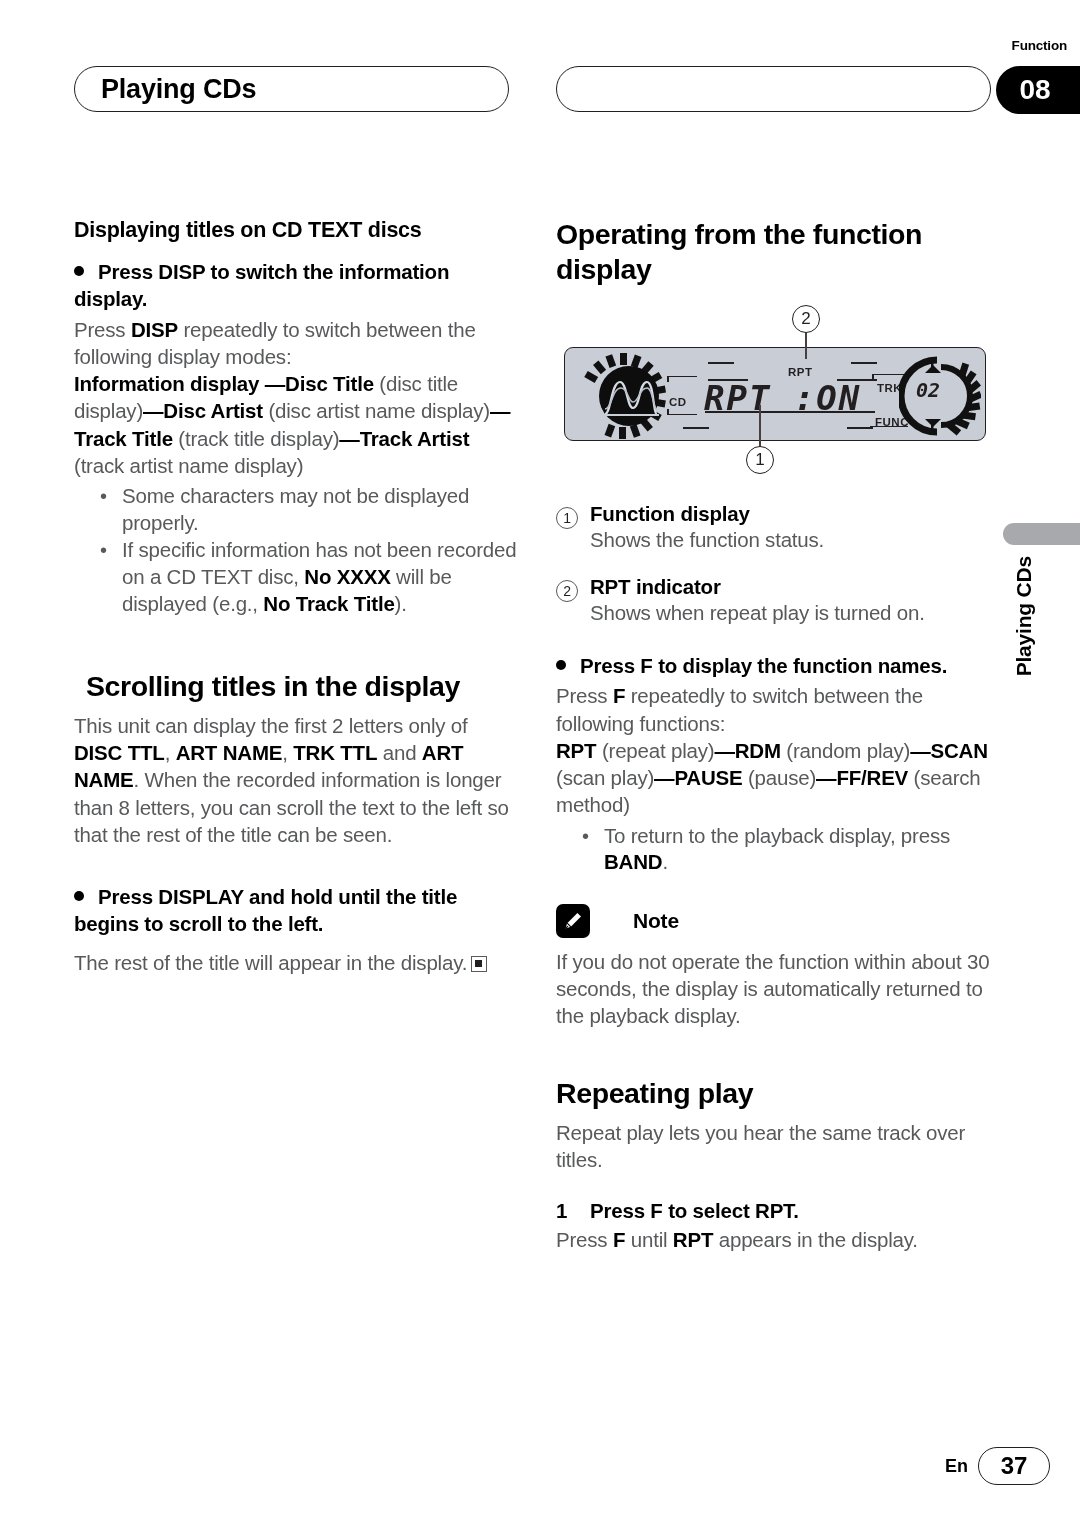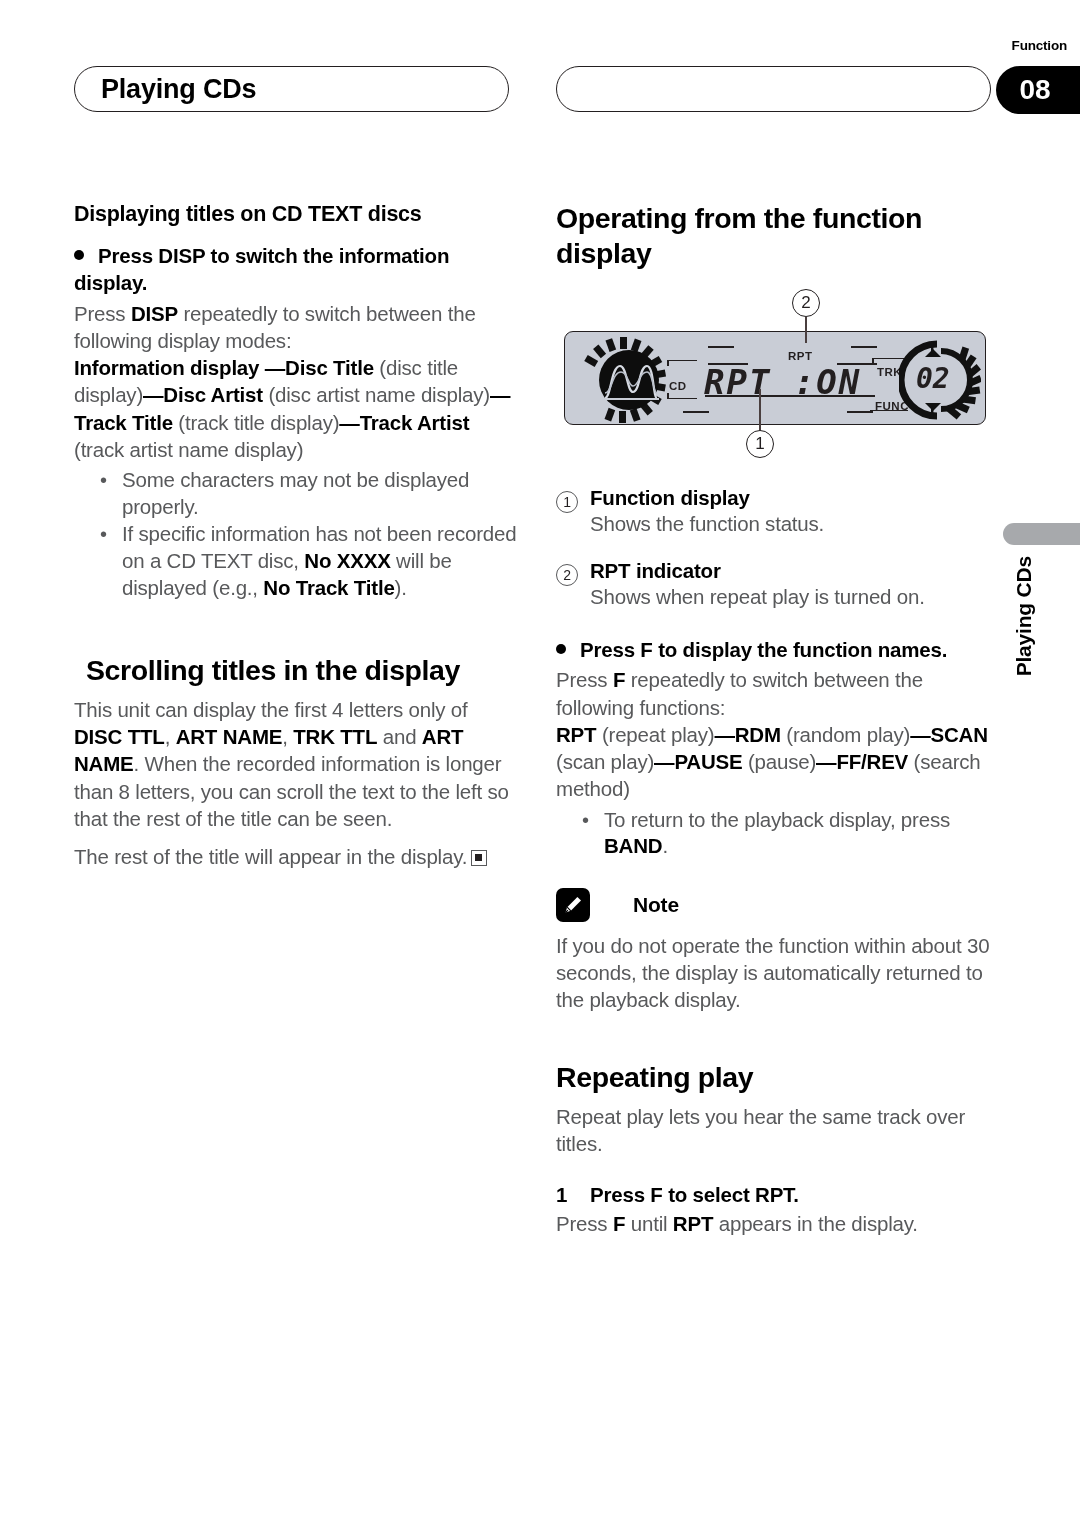--- a/index.html
+++ b/index.html
@@ -60,21 +60,21 @@
     color: #fff;
     font-size: 28px;
     font-weight: bold;
     display: flex;
     align-items: center;
     justify-content: center;
     padding-right: 6px;
   }
 
   
-  .col { position: absolute; top: 201px; width: 443px; }
+  .col { position: absolute; top: 217px; width: 443px; }
   .col-left  { left: 74px; }
   .col-right { left: 556px; }
 
   h2.sub {
     font-size: 21.5px;
     font-weight: bold;
     line-height: 1.22;
     color: #000;
     letter-spacing: -0.25px;
   }
@@ -320,23 +320,26 @@
         <span>Some characters may not be displayed properly.</span>
       </li>
       <li>
         <span>If specific information has not been recorded on a CD TEXT disc, </span><b>No XXXX</b><span> will be displayed (e.g., </span><b>No Track Title</b><span>).</span>
       </li>
     </ul>
 
     <h2 class="big" style="margin-top:52px;margin-left:12px;">Scrolling titles in the display</h2>
 
     <p class="body" style="margin-top:8px;">
-      <span>This unit can display the first 4 letters only of </span><b>DISC TTL</b><span>, </span><b>ART NAME</b><span>, </span><b>TRK TTL</b><span> and </span><b>ART NAME</b><span>. When the recorded information is longer than 8 letters, you can scroll the text to the left so that the rest of the title can be seen.</span>
-    </p>
-
+      <span>This unit can display the first 2 letters only of </span><b>DISC TTL</b><span>, </span><b>ART NAME</b><span>, </span><b>TRK TTL</b><span> and </span><b>ART NAME</b><span>. When the recorded information is longer than 8 letters, you can scroll the text to the left so that the rest of the title can be seen.</span>
+    </p>
+
+    <p class="lead" style="margin-top:36px;">
+      <span class="bullet-dot"></span><span>Press DISPLAY and hold until the title begins to scroll to the left.</span>
+    </p>
 
     <p class="body" style="margin-top:11px;">
       <span>The rest of the title will appear in the display.</span><span class="endmark"></span>
     </p>
 
   </div>
 
   <div class="col col-right">
 
     <h2 class="big">Operating from the function display</h2>
@@ -412,21 +415,21 @@
             <rect x="52" y="6" width="7" height="13" transform="rotate(34 40 45)"></rect>
             <rect x="52" y="6" width="7" height="13" transform="rotate(50 40 45)"></rect>
             <rect x="52" y="6" width="7" height="13" transform="rotate(66 40 45)"></rect>
             <rect x="52" y="6" width="7" height="13" transform="rotate(82 40 45)"></rect>
             <rect x="52" y="6" width="7" height="13" transform="rotate(98 40 45)"></rect>
             <rect x="52" y="6" width="7" height="13" transform="rotate(114 40 45)"></rect>
             <rect x="52" y="6" width="7" height="13" transform="rotate(130 40 45)"></rect>
           </g>
         </svg>
 
-        <div class="seg" style="position:absolute; left:351px; top:30px; font-size:28px;">02</div>
+        <div class="seg" style="position:absolute; left:351px; top:30px; font-size:20px;">02</div>
 
       </div>
     </div>
 
 
     <div class="numitem">
       <div class="head">
         <span class="circnum">1</span>
           <span>Function display</span>
       </div>
@@ -483,14 +486,18 @@
 
     <p class="body" style="margin-top:3px;">
       <span>Press </span><b>F</b><span> until </span><b>RPT</b><span> appears in the display.</span>
     </p>
 
   </div>
 
   <div class="side-bar"></div>
   <div class="side-text">Playing CDs</div>
 
+  <div class="footer">
+    <span class="footer-lang">En</span>
+    <span class="footer-page">37</span>
+  </div>
 
 </div>
 
 </body></html>

